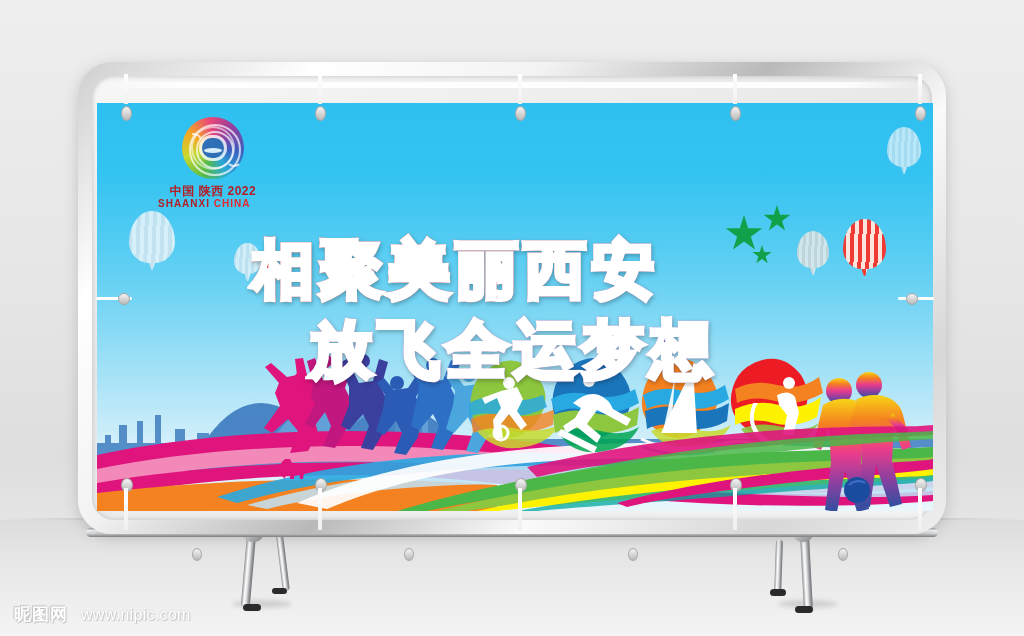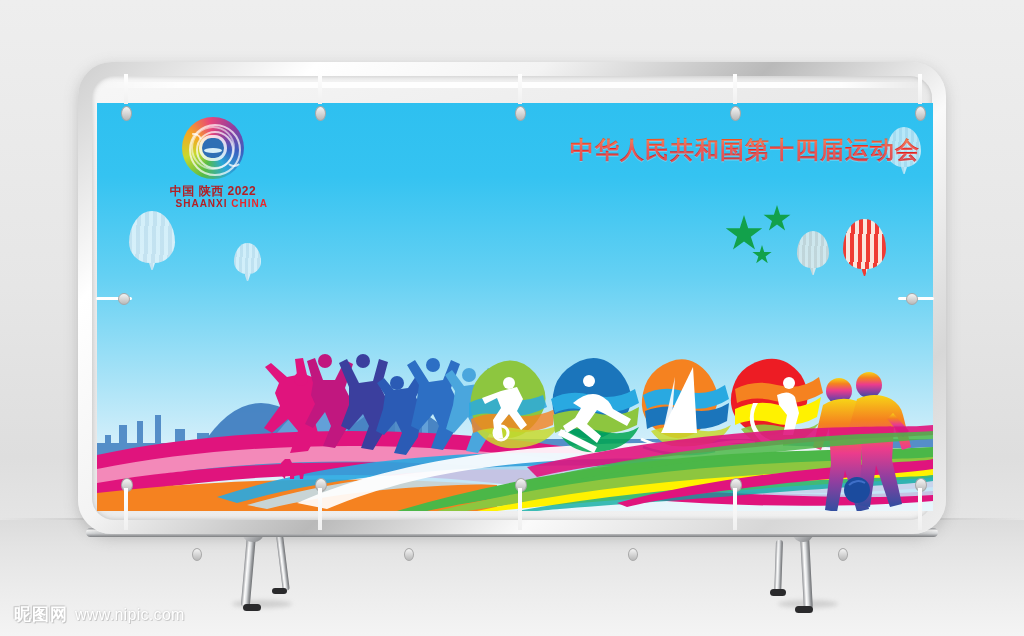--- a/index.html
+++ b/index.html
@@ -53,21 +53,21 @@
   .emblem{position:absolute;left:24px;top:0;width:62px;height:62px;border-radius:50%;
     background:conic-gradient(from 200deg,#56bb45,#c8d92e,#f5a623,#e8457a,#8e3fa0,#3a5fc0,#2aa8d8,#56bb45);}
   .emblem:after{content:"";position:absolute;left:9px;top:9px;width:44px;height:44px;border-radius:50%;
     background:radial-gradient(circle at 50% 52%,rgba(255,255,255,.0) 30%,rgba(255,255,255,.0) 31%);
     box-shadow:inset 0 0 0 2px rgba(255,255,255,.55), inset 0 0 0 9px rgba(0,0,0,0);}
   .emblem-core{position:absolute;left:20px;top:21px;width:22px;height:20px;border-radius:50%/60%;
     background:#2f6fb5;box-shadow:0 0 0 3px rgba(255,255,255,.8);}
   .emblem-core:before{content:"";position:absolute;left:2px;top:10px;width:18px;height:5px;border-radius:50%;background:#d8eef8;}
   .logo-cn{position:absolute;left:0;top:66px;width:110px;text-align:center;
     font-size:12px;font-weight:bold;color:#b31f24;letter-spacing:.5px;white-space:nowrap;}
-  .logo-en{position:absolute;left:0;top:81px;width:110px;text-align:right;
+  .logo-en{position:absolute;left:0;top:81px;width:110px;text-align:left;
     font-size:10px;font-weight:bold;letter-spacing:1px;white-space:nowrap;}
   .logo-en .sx{color:#b31f24;}
   .logo-en .ch{color:#e8272c;}
 
   
   .tr-cn{position:absolute;left:570px;top:134px;font-size:24px;font-weight:bold;letter-spacing:1px;
     color:#e2312b;white-space:nowrap;
     background:linear-gradient(180deg,#f36f21 0%,#e5241f 45%,#c9141a 100%);
     -webkit-background-clip:text;background-clip:text;-webkit-text-fill-color:transparent;
     text-shadow:0 1px 0 rgba(255,255,255,.25);}
@@ -90,21 +90,21 @@
     -webkit-text-stroke:5px #ffffff;paint-order:stroke fill;
     filter:drop-shadow(1px 2px 2px rgba(0,0,0,.25));}
 
   
   .star{position:absolute;background:#12a14b;
     clip-path:polygon(50% 0%,61% 35%,98% 35%,68% 57%,79% 91%,50% 70%,21% 91%,32% 57%,2% 35%,39% 35%);}
   .balloon{position:absolute;border-radius:50% 50% 45% 45%/60% 60% 40% 40%;}
   .balloon:after{content:"";position:absolute;left:50%;bottom:-7px;width:6px;height:7px;margin-left:-3px;
     background:inherit;clip-path:polygon(0 0,100% 0,60% 100%,40% 100%);}
 
-  .watermark-left{position:absolute;left:14px;top:603px;display:flex;align-items:center;gap:7px;justify-content:flex-end;}
+  .watermark-left{position:absolute;left:14px;top:603px;display:flex;align-items:center;gap:13px;justify-content:flex-end;}
   .wm-cn{font-size:17px;font-weight:bold;color:#ffffff;letter-spacing:1px;
     text-shadow:0 0 2px #bdbdbd,1px 1px 0 #c9c9c9,-1px -1px 0 #c9c9c9;}
   .wm-url{font-size:16px;color:#ffffff;letter-spacing:.3px;
     text-shadow:0 0 2px #c2c2c2,1px 1px 0 #cccccc;}
   .idtag{position:absolute;right:8px;top:606px;padding:2px 6px;background:rgba(150,150,150,.55);
     color:#ffffff;font-size:12px;letter-spacing:.2px;white-space:nowrap;}
 </style>
 </head>
 <body>
 
@@ -312,22 +312,23 @@
         <div style="position:absolute;left:7px;top:7px;width:48px;height:48px;border-radius:50%;border:2px solid rgba(255,255,255,.7);"></div>
         <div style="position:absolute;left:14px;top:14px;width:34px;height:34px;border-radius:50%;border:2px solid rgba(255,255,255,.7);"></div>
         <div class="emblem-core"></div>
         <div style="position:absolute;left:4px;top:16px;width:12px;height:12px;border-radius:50%;border:2px solid rgba(255,255,255,.75);border-color:rgba(255,255,255,.75) transparent transparent transparent;transform:rotate(30deg);"></div>
         <div style="position:absolute;left:44px;top:34px;width:12px;height:12px;border-radius:50%;border:2px solid rgba(255,255,255,.75);border-color:transparent transparent rgba(255,255,255,.75) transparent;"></div>
       </div>
       <div class="logo-cn">中国 陕西 2022</div>
       <div class="logo-en"><span class="sx">SHAANXI</span> <span class="ch">CHINA</span></div>
     </div>
 
-    <div class="tr-cn" style="left:473px;top:31px;">中华人民共和国第十四届运动会</div>
-
+
+    <div class="slogan1" style="left:155px;top:125px;">相聚美丽西安</div>
+    <div class="slogan2" style="left:213px;top:205px;">放飞全运梦想</div>
 
   </div>
 
   <div>
     <div class="strap" style="left:124px;top:74px;height:30px;"></div>
     <div class="grommet" style="left:121px;top:106px;"></div>
 
     <div class="strap" style="left:318px;top:74px;height:30px;"></div>
     <div class="grommet" style="left:315px;top:106px;"></div>
 

